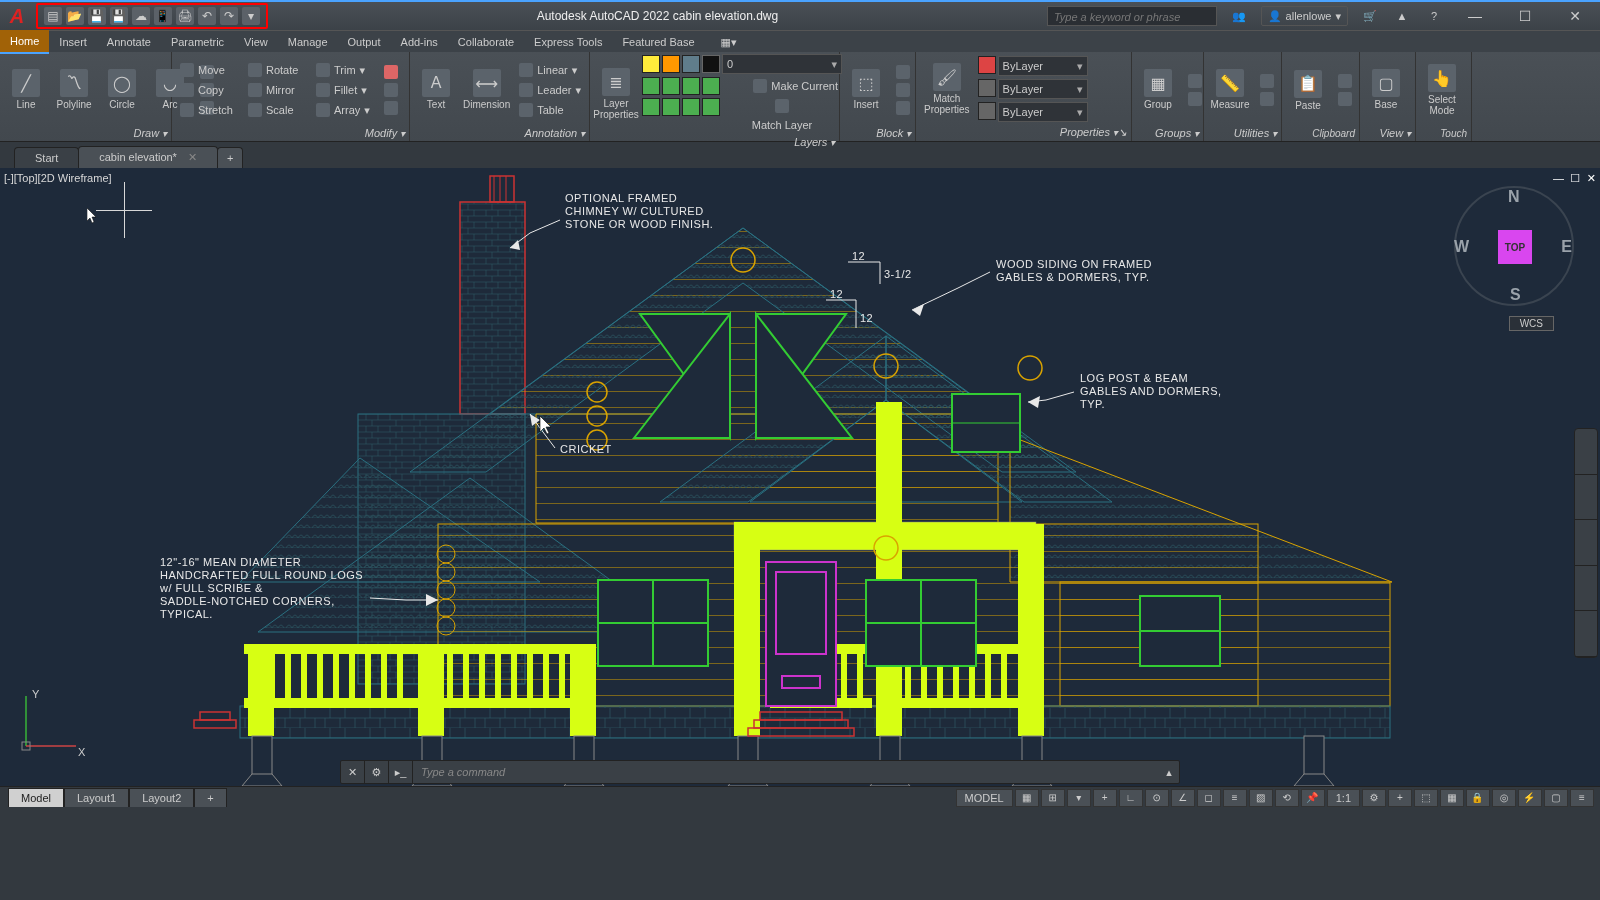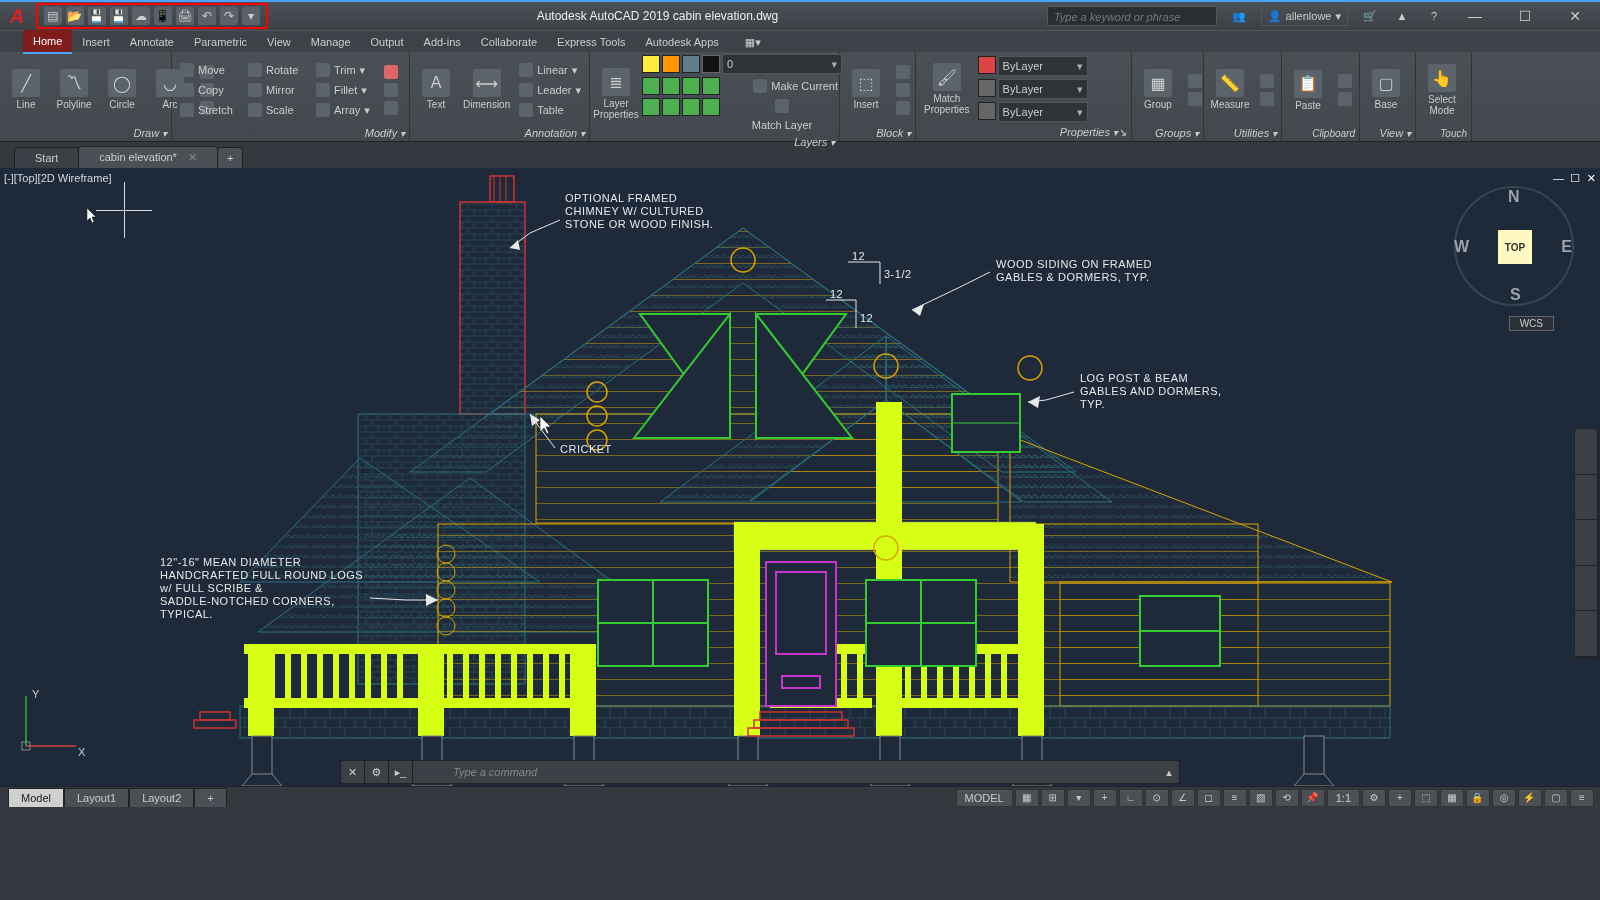--- a/index.html
+++ b/index.html
@@ -11,21 +11,21 @@
 .titlebar .app-logo { width:26px; height:26px; margin-left:4px; color:#d22; font-weight:bold; font-size:20px; font-style:italic; display:flex; align-items:center; justify-content:center; }
 .titlebar .title { flex:1; text-align:center; font-size:12px; color:#eee; }
 .titlebar .right { display:flex; align-items:center; gap:12px; margin-right:6px; }
 .titlebar .search { width:170px; height:20px; background:#2a2e33; border:1px solid #555; padding:0 6px; font-style:italic; color:#777; line-height:20px; }
 .titlebar .user { display:flex; align-items:center; gap:4px; padding:0 6px; border:1px solid #555; border-radius:2px; height:20px; }
 .titlebar .wbtn { width:38px; height:26px; display:flex; align-items:center; justify-content:center; font-size:14px; }
 .titlebar .ic { width:20px; height:20px; display:flex; align-items:center; justify-content:center; }
 
 .menubar { height:22px; background:#3c4248; display:flex; align-items:center; border-top:1px solid #555; }
 .menubar .mitem { padding:0 10px; line-height:22px; color:#ccc; }
-.menubar .mitem.active { background:#7f1d1d; color:#fff; border-bottom:2px solid #4aa3ff;margin-left:23px; }
+.menubar .mitem.active { background:#a16207; color:#fff; border-bottom:2px solid #4aa3ff; }
 .menubar .mlast { margin-left:6px; }
 
 .ribbon { height:90px; background:linear-gradient(#4a5056,#42484e); display:flex; border-bottom:1px solid #222; }
 .ribbon .panel { border-right:1px solid #333; display:flex; flex-direction:column; padding:2px 4px 0; position:relative; }
 .ribbon .panel .body { flex:1; display:flex; gap:4px; align-items:center; }
 .ribbon .panel .plabel { text-align:right; font-size:10px; color:#ccc; padding:2px 0;font-style:italic; }
 .ribbon .bigbtn { display:flex; flex-direction:column; align-items:center; gap:2px; padding:2px 4px; min-width:44px; }
 .ribbon .bigbtn .bicon { width:28px; height:28px; background:#5b636b; border-radius:2px; display:flex; align-items:center; justify-content:center; font-size:16px; }
 .ribbon .bigbtn .blabel { font-size:10px; text-align:center; line-height:11px; }
 .ribbon .col { display:flex; flex-direction:column; gap:2px; }
@@ -41,36 +41,36 @@
 .doctabs .dtab.inactive { background:#3a4046; }
 .doctabs .addtab { width:26px; text-align:center; padding:4px 0; }
 
 .canvas-wrap { position:relative; height:618px; background:#1e2a3a; }
 .vpcontrols { position:absolute; top:4px; left:4px; color:#d8d8d8; font-size:11px; }
 .vp-min { position:absolute; top:4px; right:36px; color:#fff; }
 .vp-res { position:absolute; top:4px; right:20px; color:#fff; }
 .vp-cls { position:absolute; top:4px; right:4px; color:#fff; }
 .navcube { position:absolute; top:18px; right:26px; width:120px; height:120px; }
 .navcube .ring { position:absolute; inset:0; border:2px solid #3a4450; border-radius:50%; }
-.navcube .cube { position:absolute; top:44px; left:44px; width:34px; height:34px; background:#fef9c3; color:#333; display:flex; align-items:center; justify-content:center; font-weight:bold; font-size:10px; }
+.navcube .cube { position:absolute; top:44px; left:44px; width:34px; height:34px; background:#d946ef; color:#333; display:flex; align-items:center; justify-content:center; font-weight:bold; font-size:10px; }
 .navcube .dir { position:absolute; font-weight:bold; color:#9aa2aa; font-size:16px; }
 .wcslabel { position:absolute; top:148px; right:46px; border:1px solid #666; padding:1px 10px; background:#2a3038; font-size:10px; }
 .navbar-side { position:absolute; top:260px; right:2px; width:24px; height:230px; background:#3a4046; border:1px solid #222; border-radius:4px; display:flex; flex-direction:column; }
 .navbar-side .nsbtn { flex:1; border-bottom:1px solid #222; }
 
 .ucs { position:absolute; bottom:22px; left:12px; }
 .cursor { position:absolute; top:14px; left:96px; width:56px; height:56px; pointer-events:none; }
 .cursor::before, .cursor::after { content:""; position:absolute; background:#d8d8d8; }
 .cursor::before { left:50%; top:0; bottom:0; width:1px; }
 .cursor::after { top:50%; left:0; right:0; height:1px; }
 .mouseptr { position:absolute; top:40px; left:87px; width:12px; height:16px; }
 
 .cmdbar { position:absolute; left:340px; bottom:2px; width:840px; height:24px; background:#3a4046; border:1px solid #222; display:flex; align-items:center; border-radius:2px; }
 .cmdbar .cbtn { width:24px; height:22px; display:flex; align-items:center; justify-content:center; border-right:1px solid #222; }
-.cmdbar .cinput { flex:1; padding:0 8px; font-style:italic; color:#888;margin-left:32px; }
+.cmdbar .cinput { flex:1; padding:0 8px; font-style:italic; color:#888; }
 .cmdbar .cexp { width:20px; text-align:center; }
 
 .mtabs { height:22px; background:#33393f; display:flex; align-items:center; padding-left:8px; border-top:1px solid #222; }
 .mtabs .mtab { padding:3px 12px; background:#4a5056; border:1px solid #222; border-bottom:none; }
 .mtabs .mtab.active { background:#d0d0d0; color:#222; }
 .mtabs .status { margin-left:auto; display:flex; align-items:center; gap:2px; padding-right:6px; }
 .mtabs .status .sbtn { width:24px; height:18px; background:#4a5056; border:1px solid #333; display:flex; align-items:center; justify-content:center; font-size:10px; }
 .mtabs .status .stext { padding:0 8px; background:#4a5056; border:1px solid #333; line-height:16px; }
 
 .drawing { position:absolute; inset:0; pointer-events:none; }
@@ -88,21 +88,21 @@
     <div class="qi">📂</div>
     <div class="qi">💾</div>
     <div class="qi">💾</div>
     <div class="qi">☁</div>
     <div class="qi">📱</div>
     <div class="qi">🖨</div>
     <div class="qi">↶</div>
     <div class="qi">↷</div>
     <div class="qi">▾</div>
   </div>
-  <div class="title">Autodesk AutoCAD 2019    cabin elevation.dwg</div>
+  <div class="title">Autodesk AutoCAD 2022    cabin elevation.dwg</div>
   <div class="right">
     <div class="search">Type a keyword or phrase</div>
     <div class="ic">👥</div>
     <div class="user">
       <span>👤</span>
       <span>allenlowe</span>
       <span>▾</span>
     </div>
     <div class="ic">🛒</div>
     <div class="ic">▲</div>
@@ -117,21 +117,21 @@
   <div class="mitem active">Home</div>
   <div class="mitem">Insert</div>
   <div class="mitem">Annotate</div>
   <div class="mitem">Parametric</div>
   <div class="mitem">View</div>
   <div class="mitem">Manage</div>
   <div class="mitem">Output</div>
   <div class="mitem">Add-ins</div>
   <div class="mitem">Collaborate</div>
   <div class="mitem">Express Tools</div>
-  <div class="mitem">Autodesk Apps</div>
+  <div class="mitem">Featured Base</div>
   <div class="mitem mlast">▦▾</div>
 </div>
 
 <div class="ribbon">
 
   <div class="panel" style="width:172px;">
     <div class="body">
       <div class="bigbtn">
           <div class="bicon">╱</div>
           <div class="blabel">Line</div>

